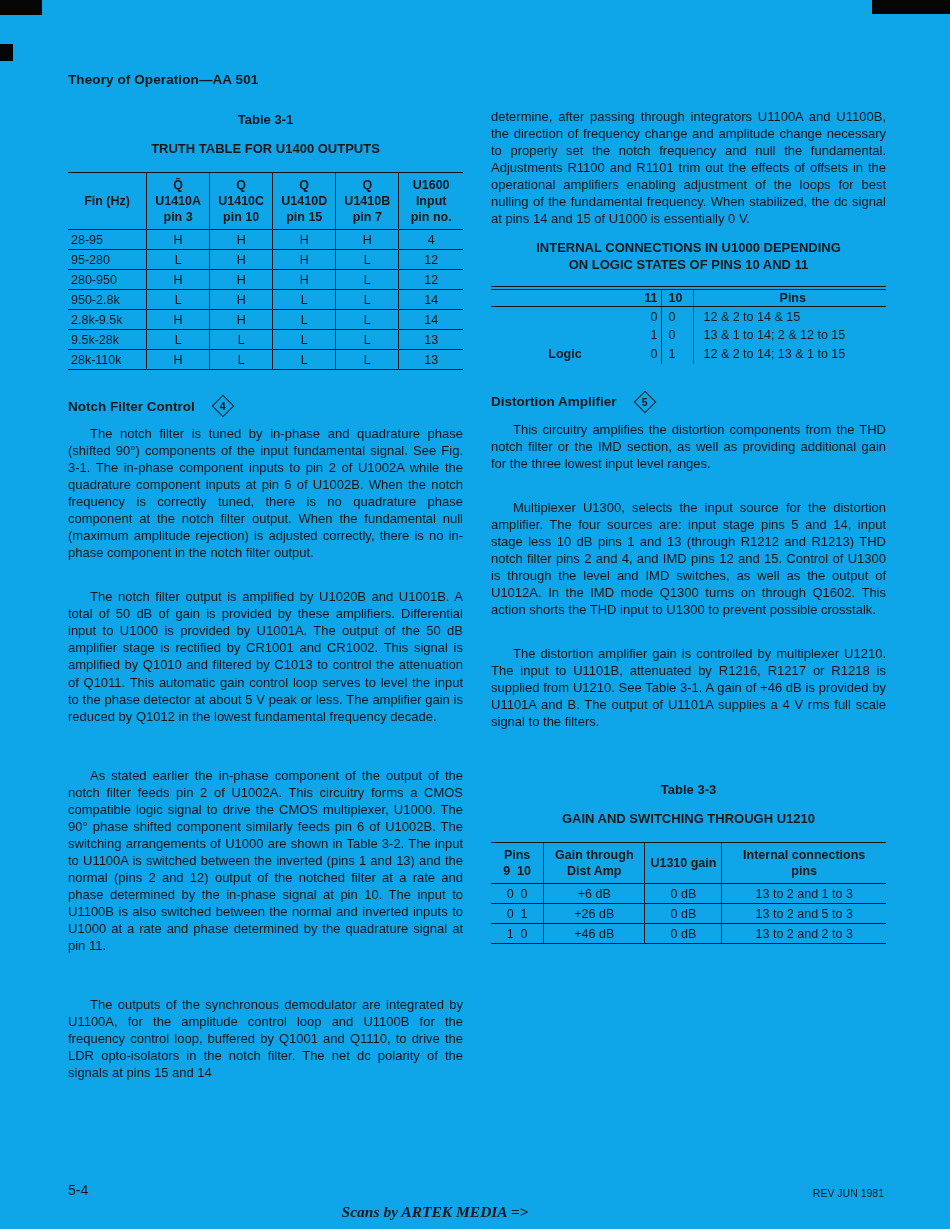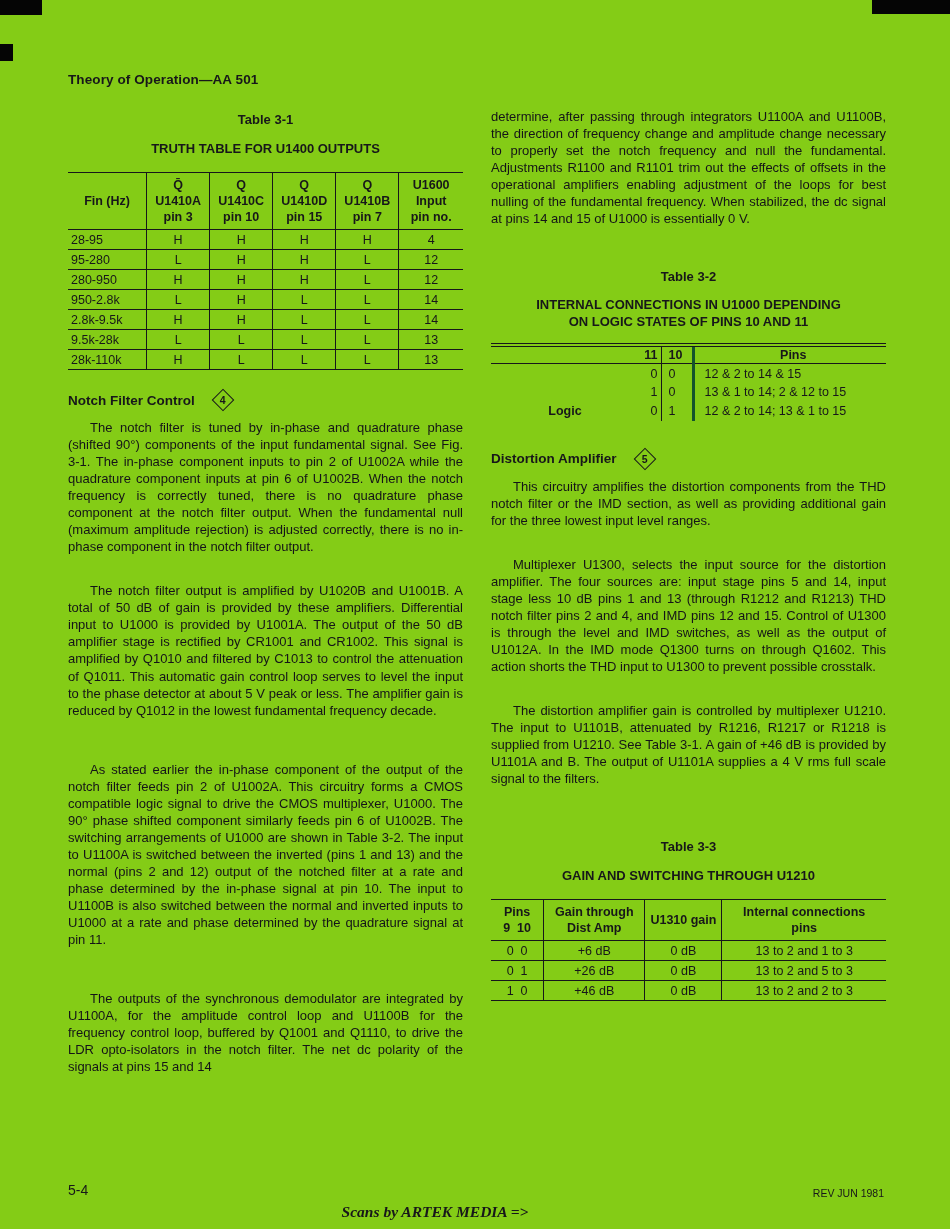--- a/index.html
+++ b/index.html
@@ -1,19 +1,19 @@
 <!DOCTYPE html>
 <html><head>
 <meta charset="utf-8">
 <style>
   * { margin:0; padding:0; box-sizing:border-box; }
   html,body { margin:0; background:#d9d7d1; }
   .page {
     position:relative; width:950px; height:1229px; margin:0 auto;
-    background:#84cc16; color:#17171a; overflow:hidden;
+    background:#0ea5e9; color:#17171a; overflow:hidden;
     font-family:"Liberation Sans","DejaVu Sans",sans-serif;
   }
   .scan-mark { position:absolute; background:#050505; }
   .scan-tl { left:0; top:0; width:42px; height:15px; }
   .scan-tr { right:0; top:0; width:78px; height:14px; }
   .scan-left { left:0; top:44px; width:13px; height:17px; }
 
   .page-header { position:absolute; left:68px; top:72px; font-size:13.5px; font-weight:bold; letter-spacing:.1px; }
 
   .columns { position:absolute; left:68px; top:106px; width:818px; display:flex; gap:28px; }
@@ -29,37 +29,37 @@
   .t31 { font-size:12.5px; }
   .t31 th, .t31 td { border-left:1px solid #17171a; }
   .t31 th:first-child, .t31 td:first-child { border-left:none; }
   .t31 thead th { border-top:1.5px solid #17171a; border-bottom:1.5px solid #17171a;
                   font-weight:bold; vertical-align:middle; padding:4px 2px; }
   .t31 tbody td { border-bottom:1px solid #17171a; text-align:center; height:20px; padding:1px 2px; }
   .t31 td.fin   { text-align:left; padding-left:3px; }
   .t31 .w-fin { width:76px; } .t31 .w-u { width:61px; } .t31 .w-pin { width:62px;margin-top:47px; }
   .hl { display:block; text-align:center; line-height:1.3; }
 
-  .section-heading { margin-top:22px; display:flex; align-items:center; font-weight:bold; font-size:13.5px; }
+  .section-heading { margin-top:28px; display:flex; align-items:center; font-weight:bold; font-size:13.5px; }
   .diamond { width:16px; height:16px; border:1.6px solid #17171a; transform:rotate(45deg);
              margin-left:20px; display:inline-flex; align-items:center; justify-content:center; flex:0 0 auto; }
   .dnum { transform:rotate(-45deg); font-size:10.5px; font-weight:bold; line-height:1; }
 
   .body-p { font-size:13px; line-height:1.31; text-align:justify; text-indent:22px; margin-top:11px; color:#141418; }
   .gap-lg { margin-top:27px; }
   .gap-xl { margin-top:42px; }
   .no-indent { text-indent:0; margin-top:2px; }
 
   
   .t32 { font-size:12.5px; margin-top:12px; }
   .t32 th, .t32 td { padding:1px 4px; height:19px; }
   .t32 thead th { border-top:4px double #17171a; border-bottom:1.5px solid #17171a; font-weight:bold; }
   .t32 .lblc { width:148px; text-align:center; font-weight:bold; }
   .t32 .b11 { width:22px; text-align:right; border-right:1px solid #17171a; padding-right:3px; }
-  .t32 .b10 { width:32px; text-align:left; border-right:3px solid #14532d; padding-left:7px; }
+  .t32 .b10 { width:32px; text-align:left; border-right:1px solid #14532d; padding-left:7px; }
   .t32 .pinsc { text-align:left; padding-left:10px; }
   .t32 thead .pinsc { text-align:center; }
 
   
   .t33 { font-size:12.5px; }
   .t33 th, .t33 td { border-left:1px solid #17171a; text-align:center; }
   .t33 th:first-child, .t33 td:first-child { border-left:none; }
   .t33 thead th { border-top:1.5px solid #17171a; border-bottom:1.5px solid #17171a;
                   font-weight:bold; vertical-align:middle; padding:4px 3px; }
   .t33 tbody td { border-bottom:1px solid #17171a; height:20px; padding:1px 3px; }
@@ -193,21 +193,20 @@
       <p class="body-p gap-lg">The notch filter output is amplified by U1020B and U1001B. A total of 50 dB of gain is provided by these amplifiers. Differential input to U1000 is provided by U1001A. The output of the 50 dB amplifier stage is rectified by CR1001 and CR1002. This signal is amplified by Q1010 and filtered by C1013 to control the attenuation of Q1011. This automatic gain control loop serves to level the input to the phase detector at about 5 V peak or less. The amplifier gain is reduced by Q1012 in the lowest fundamental frequency decade.</p>
       <p class="body-p gap-xl">As stated earlier the in-phase component of the output of the notch filter feeds pin 2 of U1002A. This circuitry forms a CMOS compatible logic signal to drive the CMOS multiplexer, U1000. The 90° phase shifted component similarly feeds pin 6 of U1002B. The switching arrangements of U1000 are shown in Table 3-2. The input to U1100A is switched between the inverted (pins 1 and 13) and the normal (pins 2 and 12) output of the notched filter at a rate and phase determined by the in-phase signal at pin 10. The input to U1100B is also switched between the normal and inverted inputs to U1000 at a rate and phase determined by the quadrature signal at pin 11.</p>
       <p class="body-p gap-xl">The outputs of the synchronous demodulator are integrated by U1100A, for the amplitude control loop and U1100B for the frequency control loop, buffered by Q1001 and Q1110, to drive the LDR opto-isolators in the notch filter. The net dc polarity of the signals at pins 15 and 14</p>
 
     </div>
 
     <div class="col">
 
       <p class="body-p no-indent">determine, after passing through integrators U1100A and U1100B, the direction of frequency change and amplitude change necessary to properly set the notch frequency and null the fundamental. Adjustments R1100 and R1101 trim out the effects of offsets in the operational amplifiers enabling adjustment of the loops for best nulling of the fundamental frequency. When stabilized, the dc signal at pins 14 and 15 of U1000 is essentially 0 V.</p>
 
-      <div class="tbl-caption" style="margin-top:42px;">Table 3-2</div>
       <div class="tbl-title">
         <span class="hl">INTERNAL CONNECTIONS IN U1000 DEPENDING</span>
         <span class="hl">ON LOGIC STATES OF PINS 10 AND 11</span>
       </div>
 
       <table class="t32">
         <thead>
           <tr>
             <th class="lblc"></th>
             <th class="b11">11</th>

